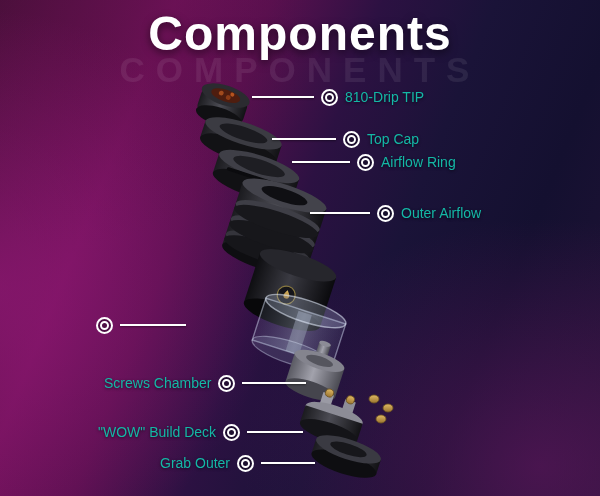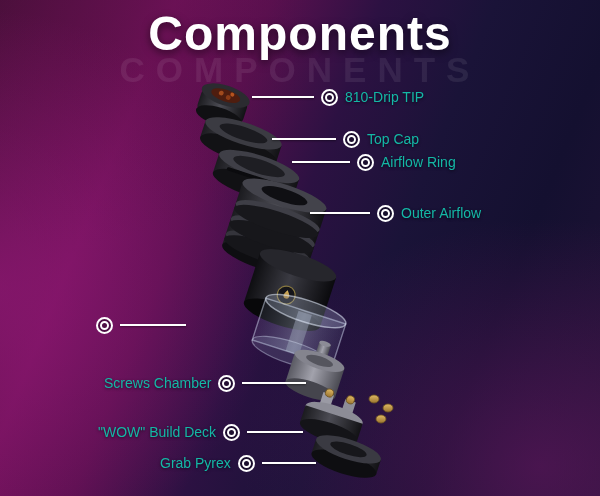--- a/index.html
+++ b/index.html
@@ -225,18 +225,18 @@
 
 <div class="callout left" style="left:98px;top:423px">
   <span class="label">"WOW" Build Deck</span>
   <span class="ring">
       <span class="ring-inner"></span>
     </span>
   <span class="line" style="width:56px"></span>
 </div>
 
 <div class="callout left" style="left:160px;top:454px">
-  <span class="label">Grab Pyrex</span>
+  <span class="label">Grab Outer</span>
   <span class="ring">
       <span class="ring-inner"></span>
     </span>
   <span class="line" style="width:54px"></span>
 </div>
 
 </body></html>

